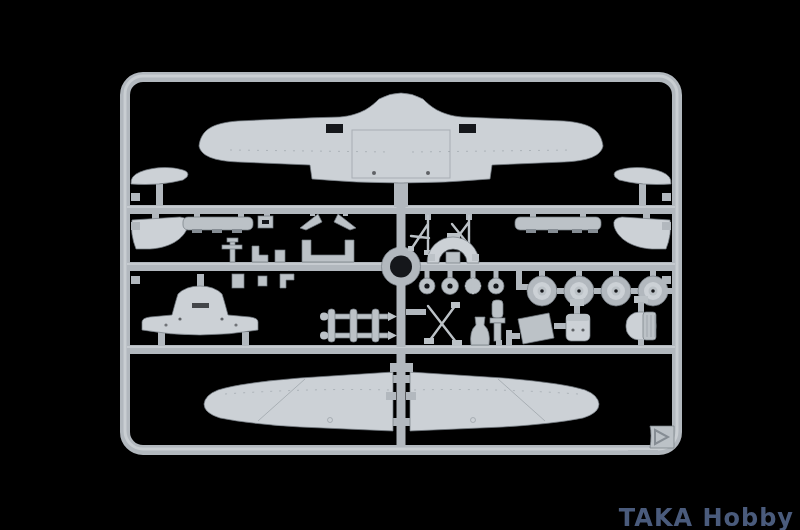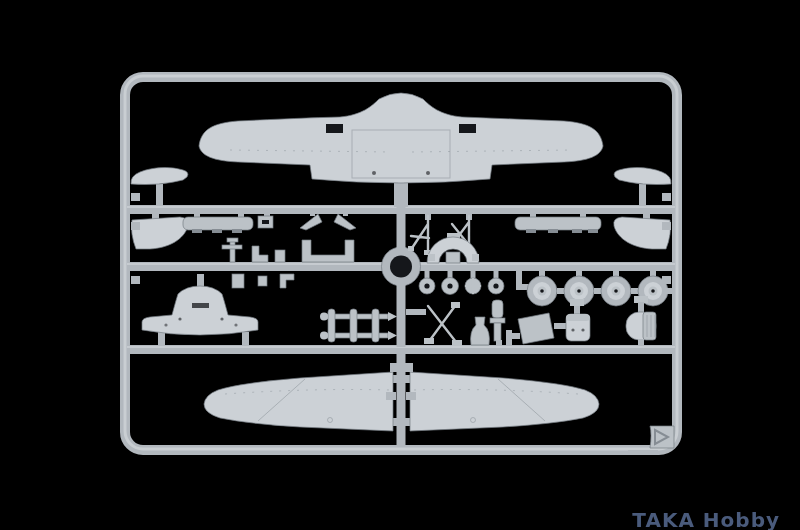--- a/index.html
+++ b/index.html
@@ -17,22 +17,22 @@
   .p-dark  { fill: var(--plastic-dark); }
   .p-hole  { fill: var(--hole); }
   .part    { stroke: var(--plastic-edge); stroke-width: .7; }
   .hl      { fill: var(--plastic-light); opacity:.75; }
   .wire    { stroke: var(--plastic-mid); stroke-width: 2.4; fill:none; stroke-linecap: round; }
   .seam    { stroke: var(--plastic-dark); stroke-width: 1; fill:none; opacity:.5; }
   .riv     { stroke: var(--plastic-dark); stroke-width: 1; fill:none; opacity:.45; stroke-dasharray: 2 7; }
   .frame-base { fill:none; stroke: var(--plastic); stroke-width: 10; }
   .frame-hl   { fill:none; stroke: var(--plastic-light); stroke-width: 3; opacity:.85; }
   .watermark {
-    position: absolute; right: 20px; bottom: 0px;
-    font-size: 20px; line-height: 1.0; font-weight: 600;
+    position: absolute; right: 6px; bottom: 0px;
+    font-size: 24px; line-height: 1.0; font-weight: 600;
     letter-spacing: 1px; color: var(--watermark, #4a5b7c);
   }
 </style>
 </head>
 <body>
 
 <div class="stage">
 <svg width="800" height="530" viewBox="0 0 800 530">
 
   <g>

